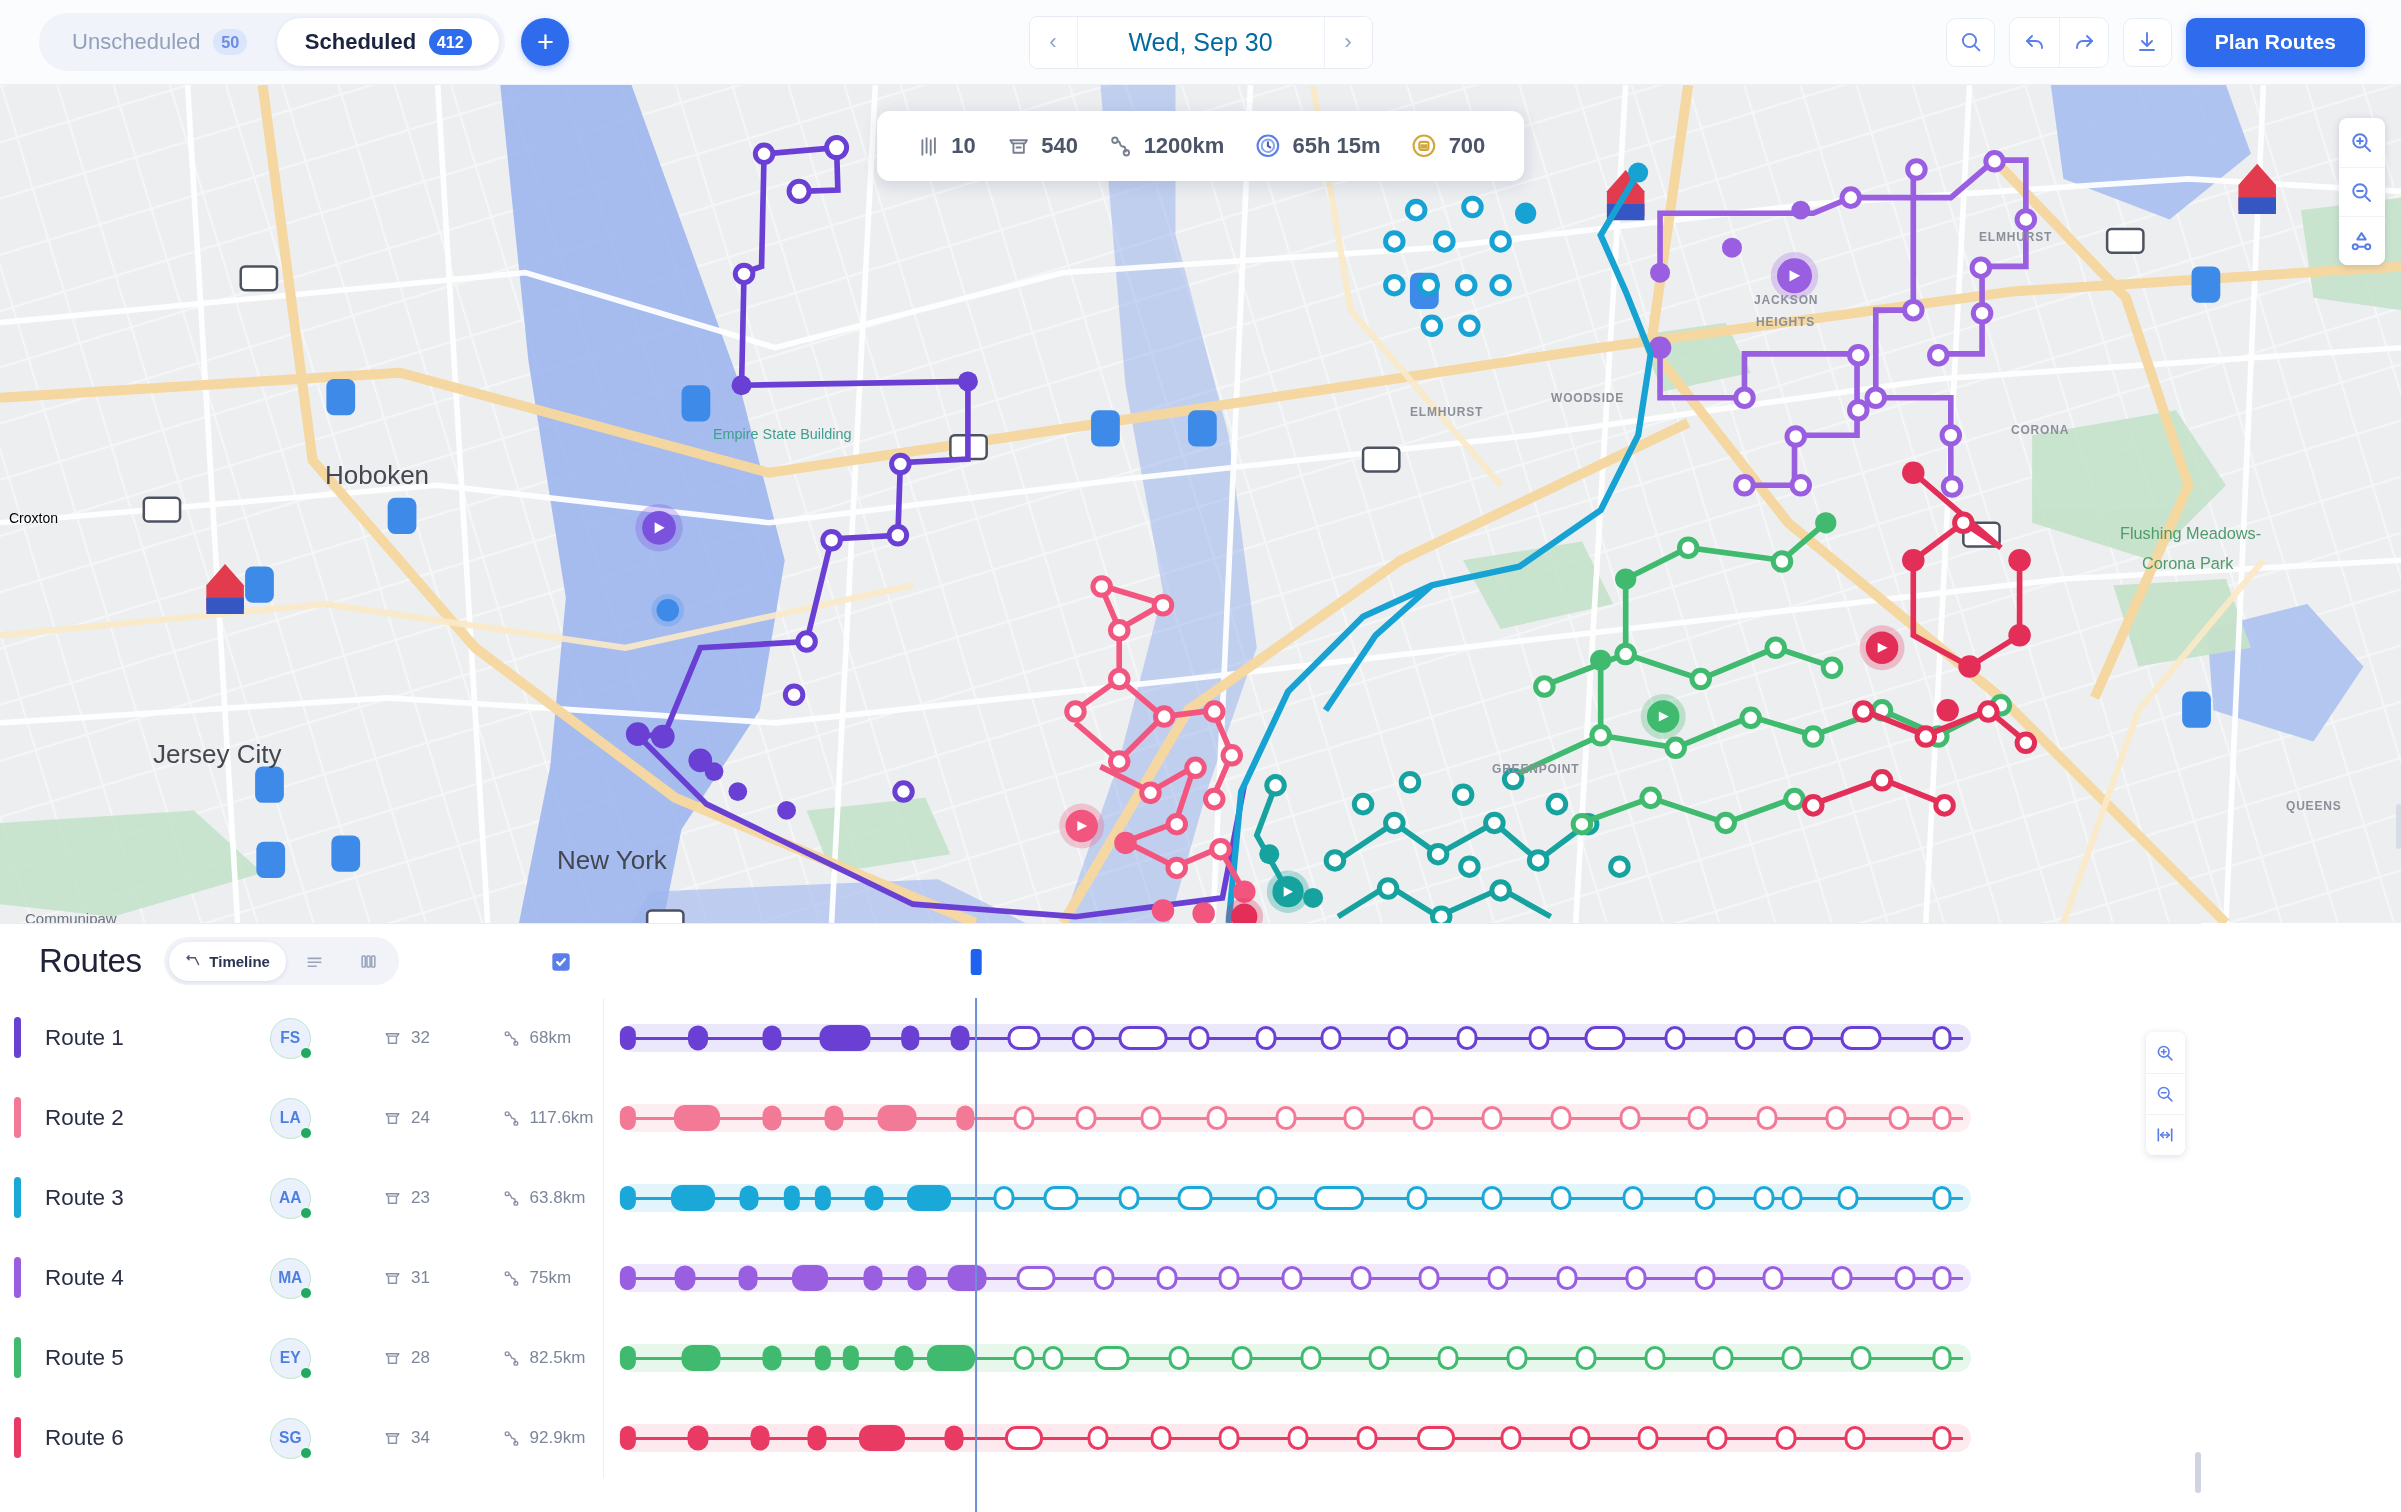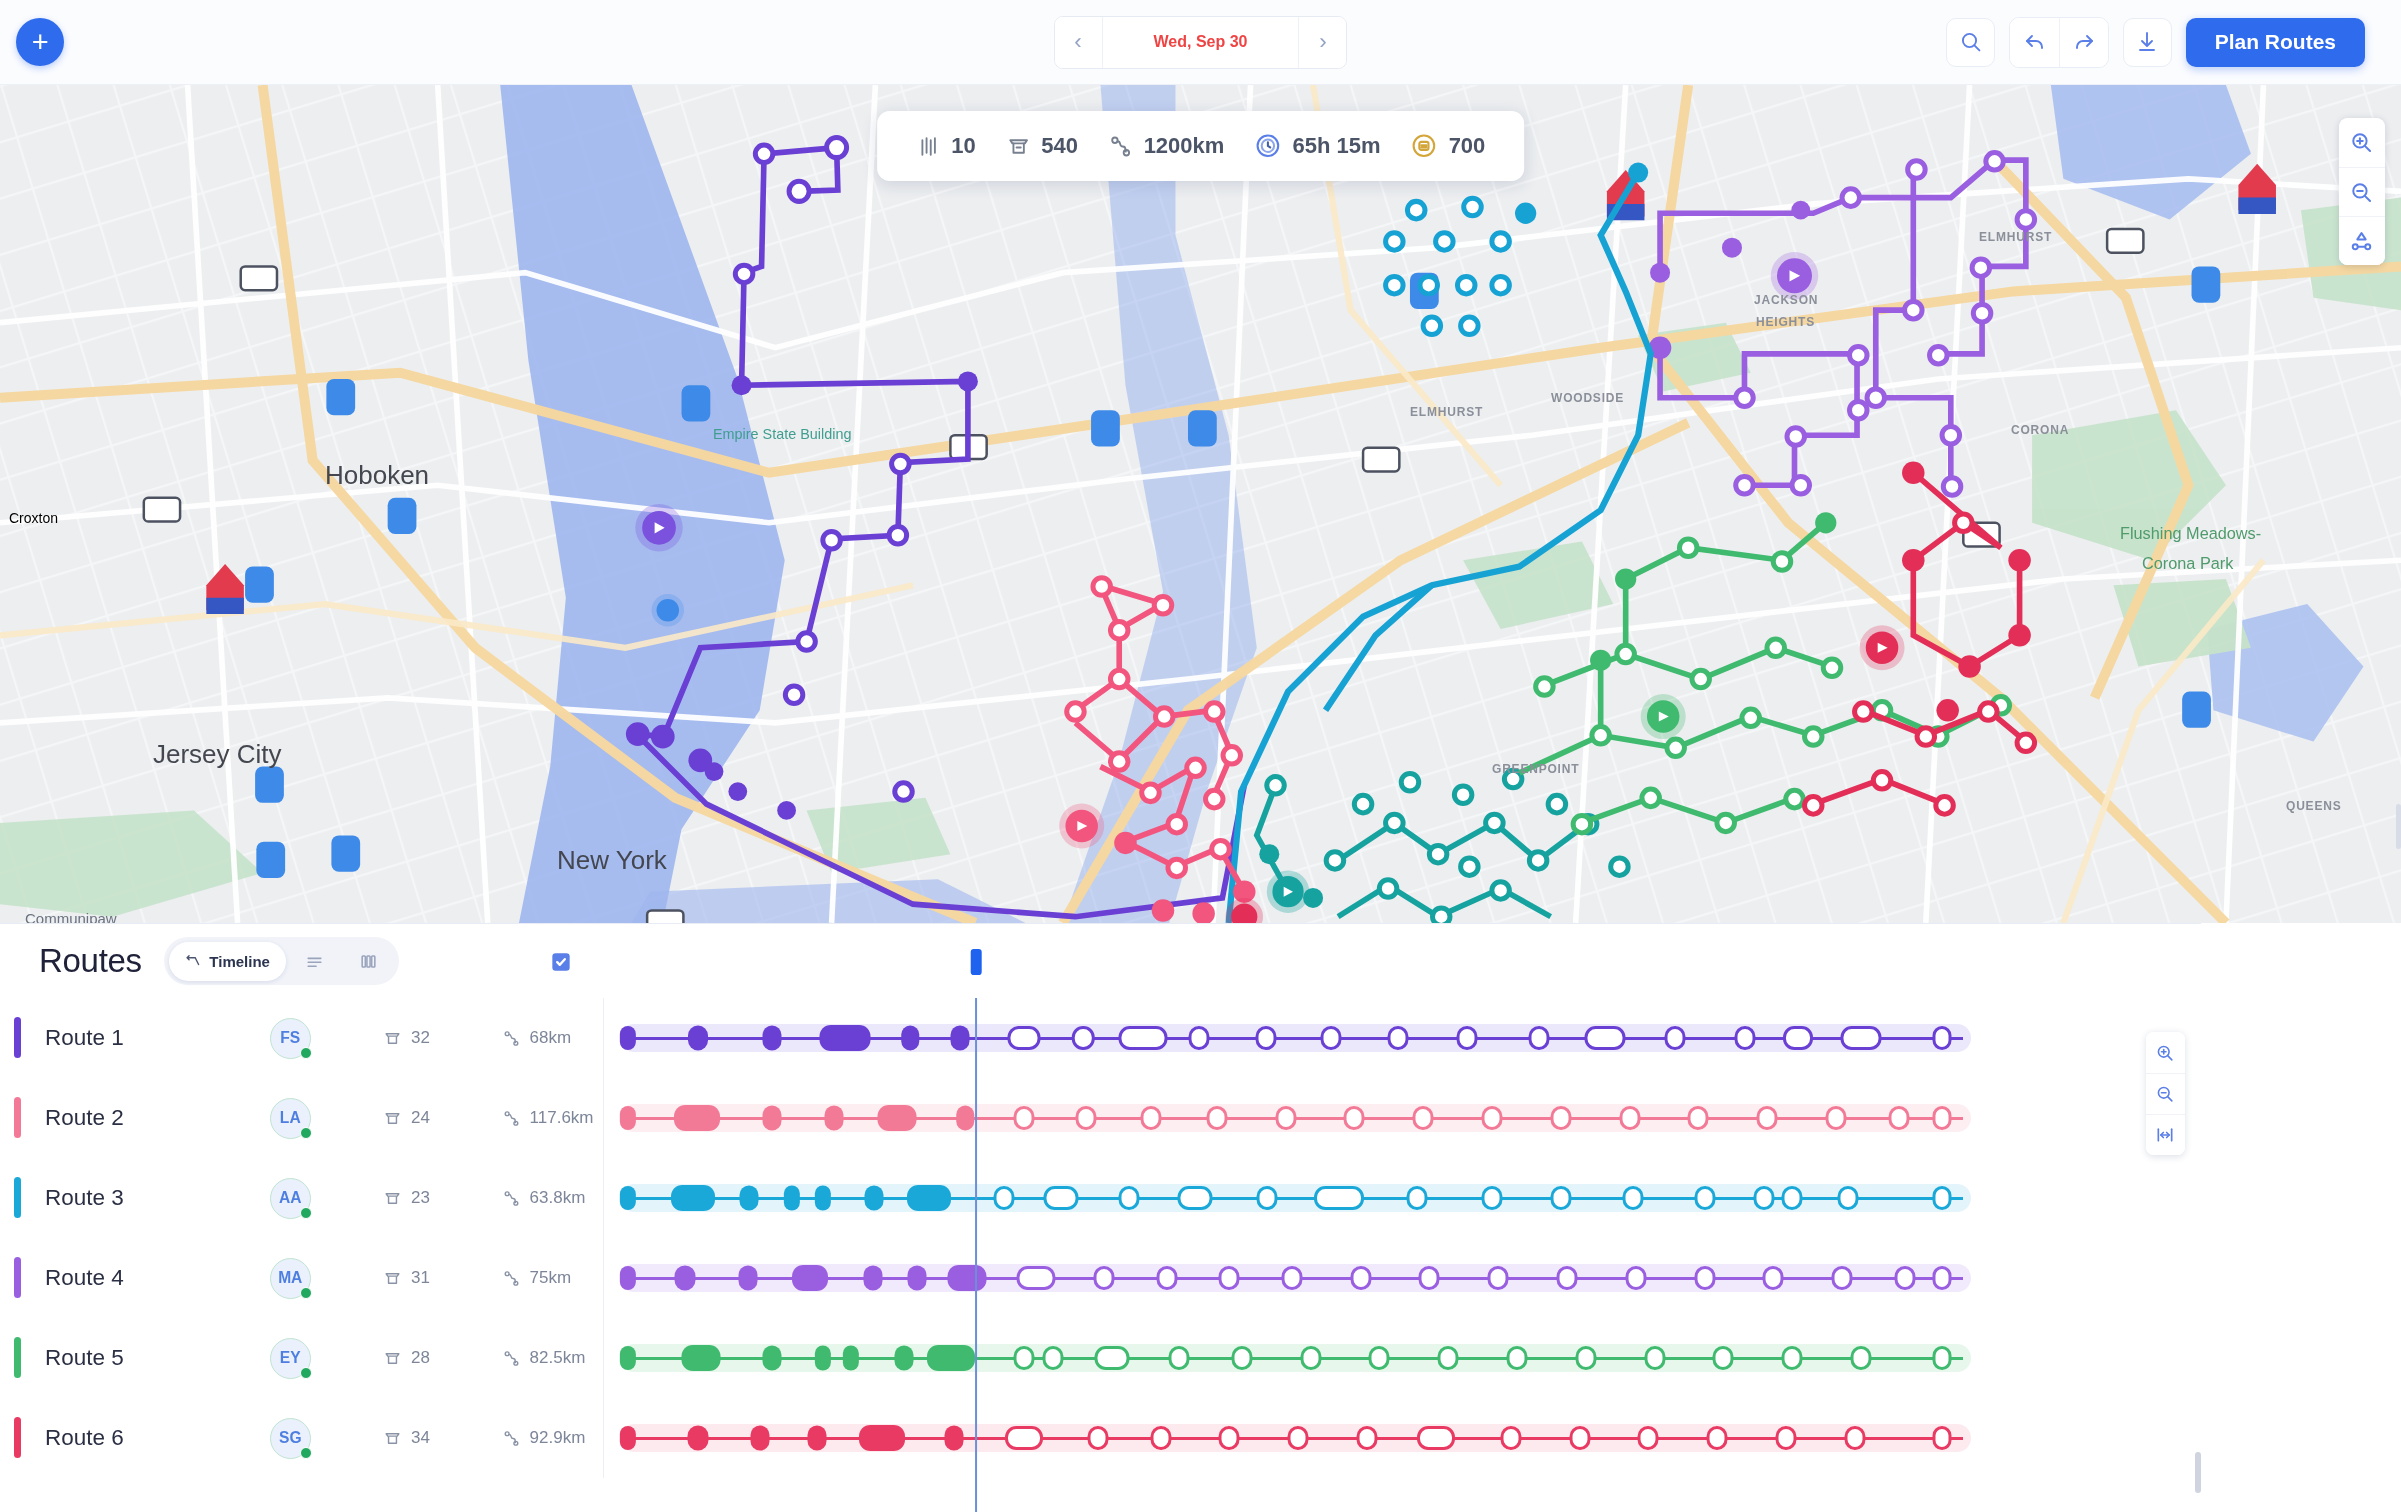--- a/index.html
+++ b/index.html
@@ -52,21 +52,21 @@
     overflow: hidden;
   }
   .date-arrow {
     width: 48px; height: 53px; display: flex; align-items: center;
     justify-content: center; cursor: pointer; background: #fff;
     color: #94a3c4; font-size: 22.5px; border: none;
   }
   .date-arrow:first-child { border-right: 0.6px solid #eef1f7; }
   .date-arrow:last-child { border-left: 0.6px solid #eef1f7; }
   .date-label {
-    padding: 0 51px; font-size: 16px; font-weight: 700; color: #ef4444;
+    padding: 0 51px; font-size: 25px; font-weight: 400; color: #0369a1;
     white-space: nowrap; cursor: pointer;
   }
 
   .right-tools {
     margin-left: auto; margin-right: 36px; display: flex;
     align-items: center; gap: 13.8px;
   }
   .tool-btn {
     width: 49px; height: 49px; border: 0.6px solid #e9edf5; border-radius: 10px;
     background: #fff; display: flex; align-items: center; justify-content: center;
@@ -211,20 +211,30 @@
     position: absolute; right: 0; top: 1457px; width: 5.6px; height: 41px;
     background: #cfd4e0; border-radius: 3.1px; z-index: 60;
   }
   svg { display: block; }
 </style>
 </head>
 <body>
 
 <div class="topbar">
 
+  <div class="seg-wrap">
+    <div class="seg">
+      <span>Unscheduled</span>
+      <span class="seg-badge">50</span>
+    </div>
+    <div class="seg active">
+      <span>Scheduled</span>
+      <span class="seg-badge">412</span>
+    </div>
+  </div>
 
   <button class="add-btn">
     <span>+</span>
   </button>
 
   <div class="date-nav">
     <button class="date-arrow">
       <span>‹</span>
     </button>
     <div class="date-label">Wed, Sep 30</div>

